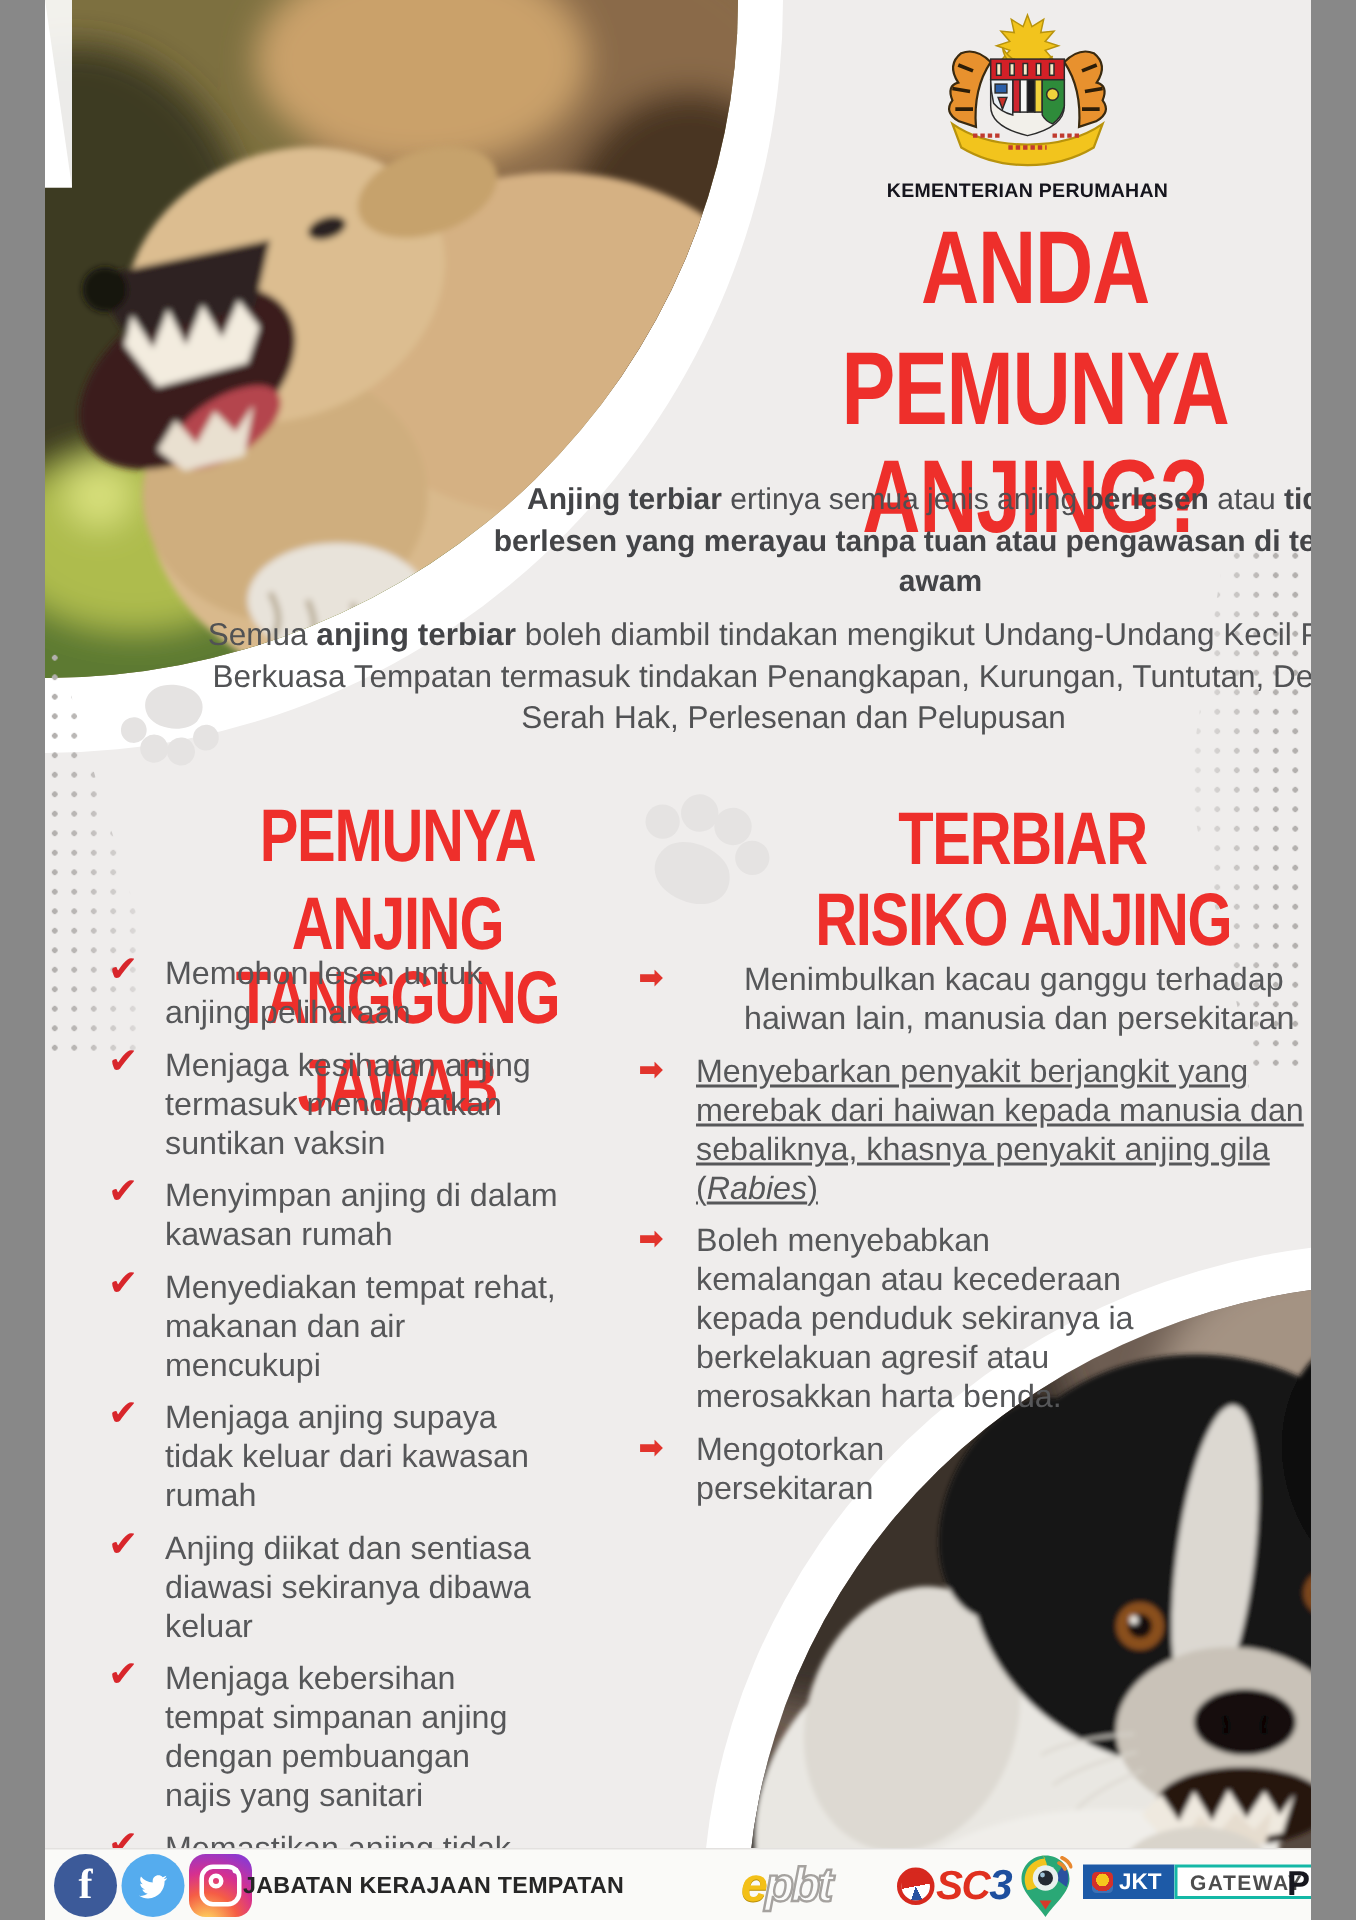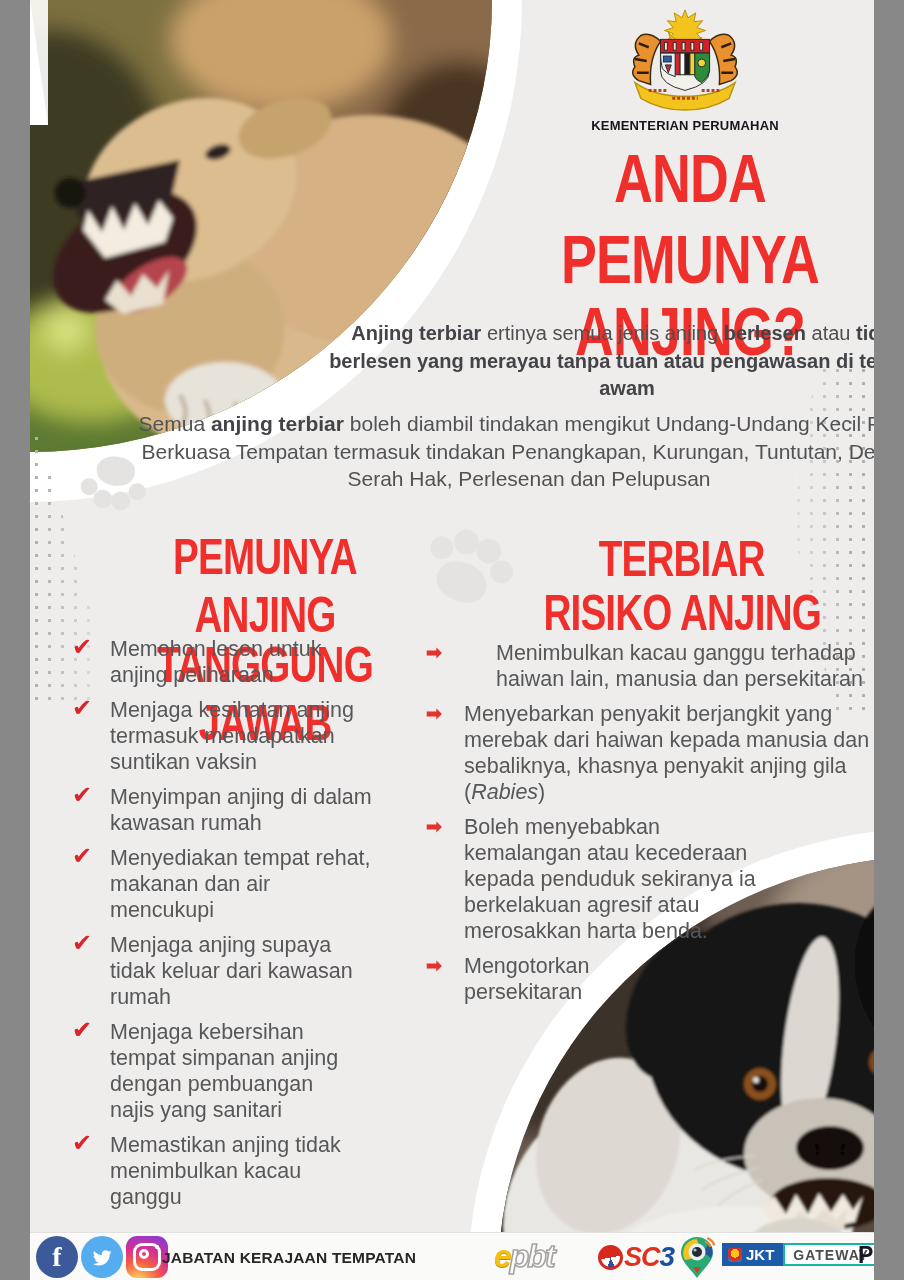--- a/index.html
+++ b/index.html
@@ -65,21 +65,21 @@
   .resp-list{left:42px;top:636px;width:345px;}
   .risk-list{left:396px;top:640px;width:500px;}
   ul.plist li{position:relative;padding-left:38px;margin-bottom:9px;
     font-size:21.5px;line-height:26px;color:var(--text_gray);}
   .risk-list li{padding-left:29px;margin-bottom:13px;}
   .bullet{position:absolute;left:0;top:-2px;font-size:24px;color:var(--check_red);}
   .risk-list .bullet{font-size:19px;top:0;color:var(--arrow_red);font-weight:700;}
   .itext{display:inline-block;vertical-align:top;}
   .w230 .itext{max-width:232px;} .w260 .itext{max-width:262px;} .w270 .itext{max-width:272px;}
   .w250 .itext{max-width:252px;} .w255 .itext{max-width:256px;}
-  .r0 .itext{max-width:478px;margin-left:32px;} .r1 .itext{max-width:428px;}
+  .r0 .itext{max-width:478px;margin-left:32px;} .r1 .itext{max-width:428px;text-decoration:underline;}
   .r2 .itext{max-width:312px;} .r3 .itext{max-width:200px;}
   .itext i{font-style:italic;}
 
   
   .footer{position:absolute;left:0;bottom:0;width:904px;height:48px;background:var(--footer_bg);
     border-top:1px solid #e3e1df;z-index:6;}
   .social{position:absolute;left:6px;top:3px;display:flex;gap:3px;}
   .sicon{width:42px;height:42px;border-radius:50%;display:flex;align-items:center;justify-content:center;}
   .fb{background:#3c5a99;color:#fff;font-family:"Liberation Serif",serif;
     font-weight:700;font-size:28px;}
@@ -279,21 +279,21 @@
   <div class="col-heading head-left z2">
     <div class="line"><span class="cond">PEMUNYA ANJING</span></div>
     <div class="line"><span class="cond">TANGGUNG JAWAB</span></div>
   </div>
   <ul class="plist resp-list z2">
     <li class="w230"><span class="bullet">✔</span><span class="itext">Memohon lesen untuk anjing peliharaan</span></li>
     <li class="w255"><span class="bullet">✔</span><span class="itext">Menjaga kesihatan anjing termasuk mendapatkan suntikan vaksin</span></li>
     <li class="w270"><span class="bullet">✔</span><span class="itext">Menyimpan anjing di dalam kawasan rumah</span></li>
     <li class="w260"><span class="bullet">✔</span><span class="itext">Menyediakan tempat rehat, makanan dan air mencukupi</span></li>
     <li class="w270"><span class="bullet">✔</span><span class="itext">Menjaga anjing supaya tidak keluar dari kawasan rumah</span></li>
-    <li class="w250"><span class="bullet">✔</span></li>
+    <li class="w250"><span class="bullet">✔</span><span class="itext">Anjing diikat dan sentiasa diawasi sekiranya dibawa keluar</span></li>
     <li class="w250"><span class="bullet">✔</span><span class="itext">Menjaga kebersihan tempat simpanan  anjing dengan pembuangan najis yang sanitari</span></li>
     <li class="w255"><span class="bullet">✔</span><span class="itext">Memastikan anjing tidak menimbulkan kacau ganggu</span></li>
   </ul>
 
   <div class="col-heading head-right z2">
     <div class="line"><span class="cond">TERBIAR</span></div>
     <div class="line"><span class="cond">RISIKO ANJING</span></div>
   </div>
   <ul class="plist risk-list z2">
     <li class="r0"><span class="bullet">➡</span><span class="itext"><span>Menimbulkan kacau ganggu terhadap haiwan lain, manusia dan persekitaran</span></span></li>

